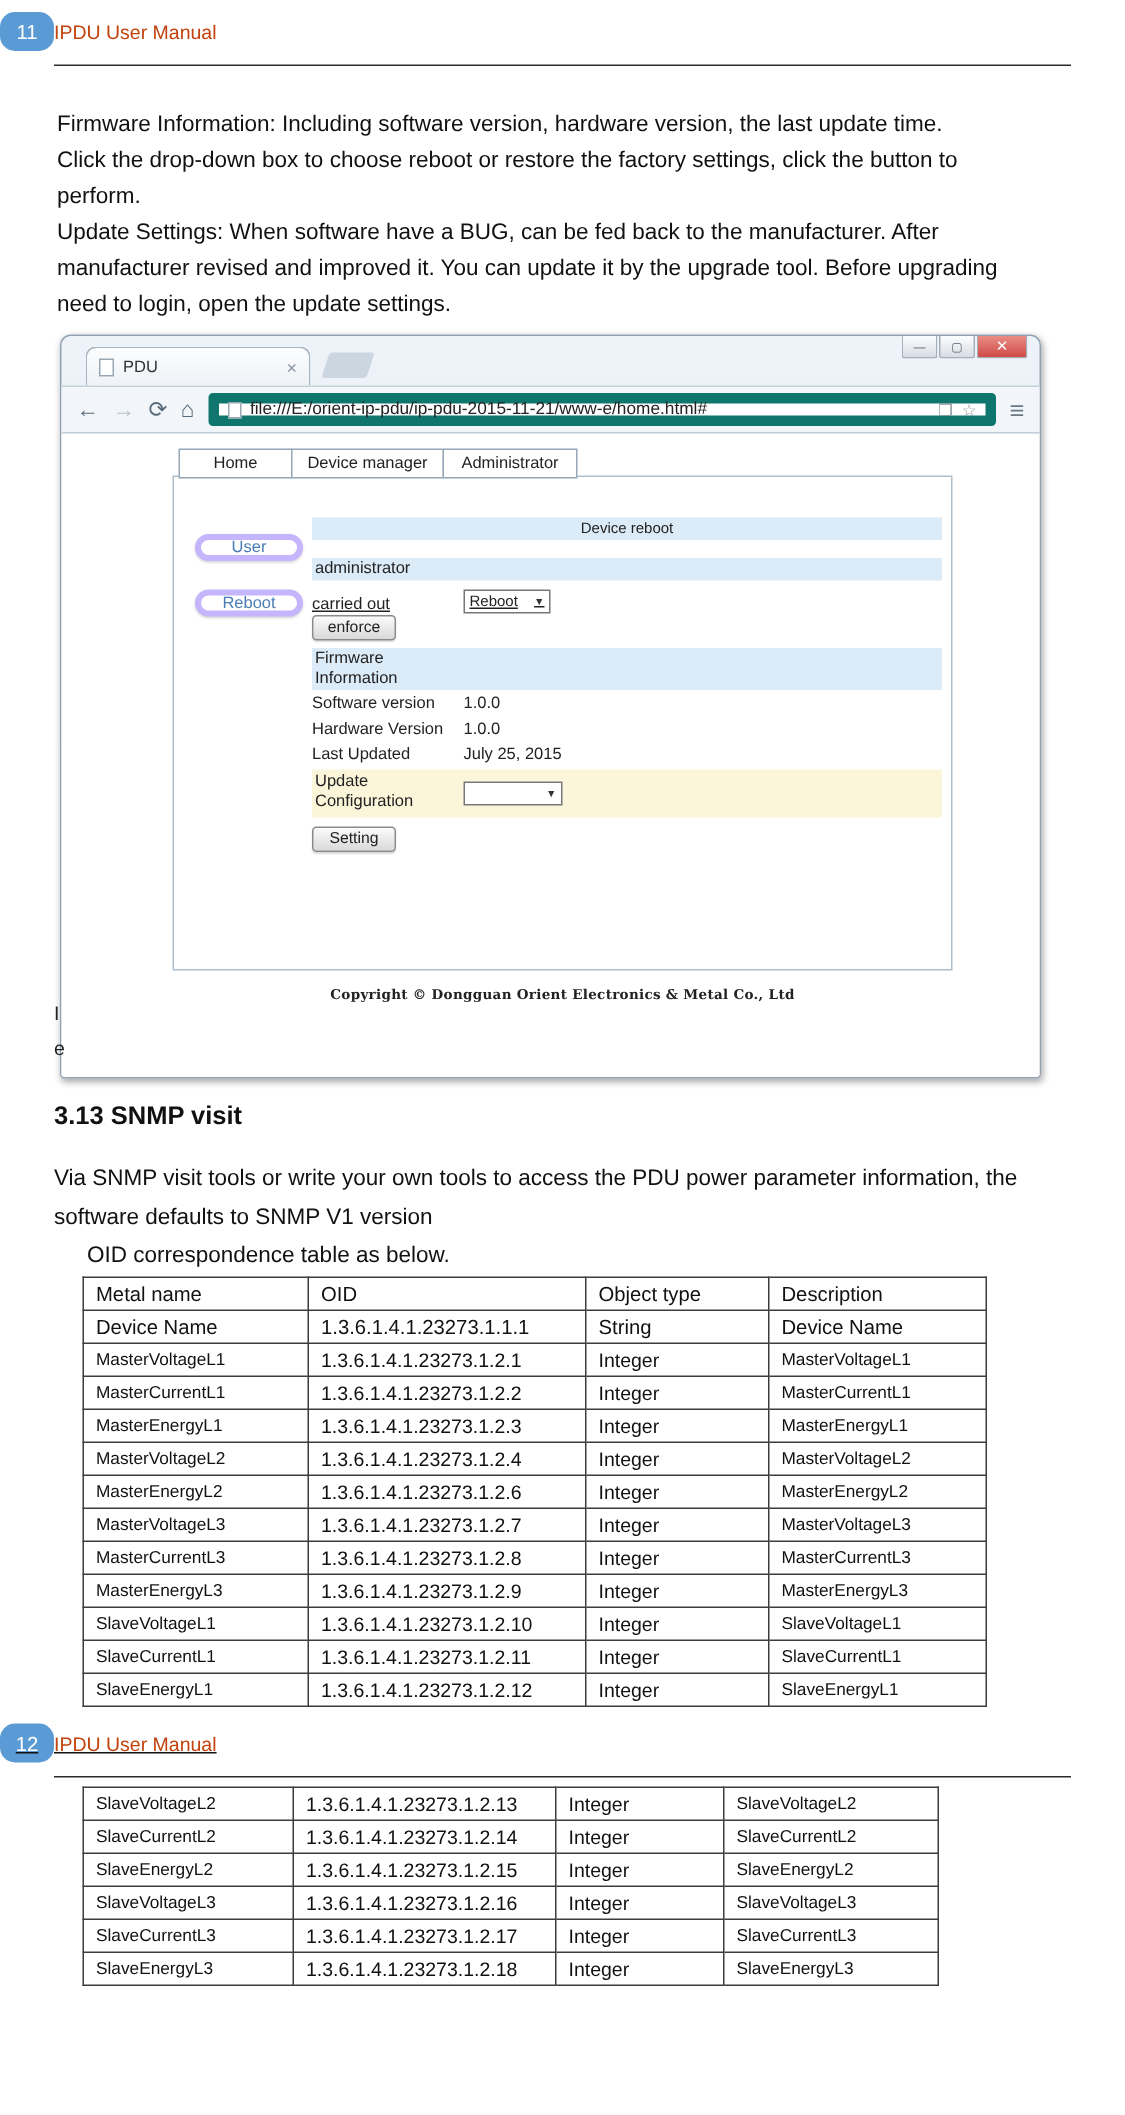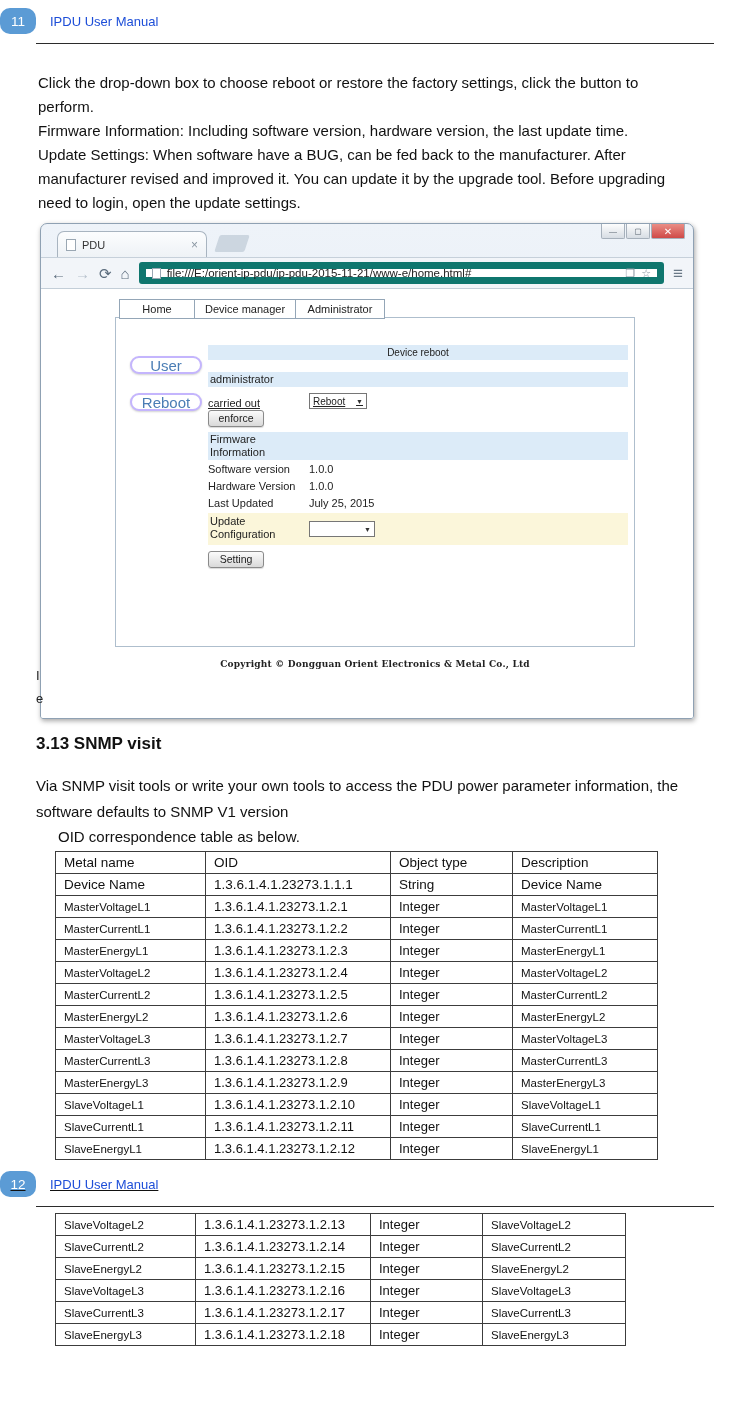--- a/index.html
+++ b/index.html
@@ -9,21 +9,21 @@
     background:#ffffff; color:#111;
     font-family:"Liberation Sans", sans-serif;
   }
 
   
   .doc-header { display:flex; align-items:center; height:26px; margin-top:8px; }
   .page-badge {
     min-width:36px; height:26px; background:#5b9bd5; color:#fff;
     display:flex; align-items:center; justify-content:center; font-size:13.5px;border-radius:10px;
   }
-  .doc-header .title { margin-left:14px; font-size:13px; color:#1d4ed8; }
+  .doc-header .title { font-size:13px; color:#c2410c; }
   .rule { border-top:1.5px solid #2b2b2b; margin:9px 36px 0 36px; height:0; }
 
   
   .intro { margin:27px 40px 0 38px; max-width:660px; font-size:15px; line-height:24px; }
   .intro p { margin:0; }
 
   
   .browser {
     margin:8px 0 0 40px; width:654px; height:496px; position:relative;
     border:1px solid #8fa1b3; border-radius:7px 7px 3px 3px;
@@ -72,22 +72,22 @@
   .nav-tab {
     border:1px solid #94a6b7; background:#fff; font-size:11px; color:#222;
     height:20px; line-height:18px; text-align:center; margin-left:-1px;
   }
   .t-home { width:76px; margin-left:0; }
   .t-dev { width:102px; }
   .t-admin { width:90px; }
   .app-box { position:absolute; top:28px; left:74px; width:520px; height:330px; border:1px solid #aebecd; background:#fff; }
   .sidebar { position:absolute; left:8px; top:38px; width:84px; display:flex; flex-direction:column; gap:19px; align-items:center; }
   .sidebar-btn {
-    width:72px; height:18px; border:2px solid #c4b5fd; border-radius:9px; background:#fff;
-    color:#4a7db5; font-size:15px; display:flex; align-items:center; justify-content:center;
+    width:72px; height:18px; border:4px solid #c4b5fd; border-radius:9px; background:#fff;
+    color:#4a7db5; font-size:11px; display:flex; align-items:center; justify-content:center;
     box-shadow:0 1px 2px rgba(0,0,0,0.18);
   }
   .panel { position:absolute; left:92px; top:27px; width:420px; font-size:11px; color:#222; }
   .title-bar { height:15px; background:#dcebf8; text-align:center; font-size:10px; line-height:15px; }
   .band { background:#dcebf8; }
   .row-admin { margin-top:12px; height:15px; line-height:15px; padding-left:2px; }
   .row-carried { height:22px; display:flex; align-items:flex-end;text-decoration:underline; }
   .lbl { width:101px; flex:none; }
   .mini-select {
     width:58px; height:16px; border:1px solid #767676; background:#fff; font-size:10px;
@@ -136,22 +136,22 @@
 </head>
 <body>
 
 <header class="doc-header">
   <div class="page-badge">11</div>
   <div class="title">IPDU User Manual</div>
 </header>
 <div class="rule"></div>
 
 <div class="intro">
+  <p>Firmware Information: Including software version, hardware version, the last update time.</p>
   <p>Click the drop-down box to choose reboot or restore the factory settings, click the button to perform.</p>
-  <p>Firmware Information: Including software version, hardware version, the last update time.</p>
   <p>Update Settings: When software have a BUG, can be fed back to the manufacturer. After manufacturer revised and improved it. You can update it by the upgrade tool. Before upgrading need to login, open the update settings.</p>
 </div>
 
 <div class="browser">
   <div class="win-controls">
     <div class="win-btn">—</div>
     <div class="win-btn">▢</div>
     <div class="win-btn close">✕</div>
   </div>
 
@@ -286,26 +286,20 @@
         <td>Integer</td>
         <td>MasterEnergyL1</td>
       </tr>
       <tr>
         <td>MasterVoltageL2</td>
         <td>1.3.6.1.4.1.23273.1.2.4</td>
         <td>Integer</td>
         <td>MasterVoltageL2</td>
       </tr>
       <tr>
-        <td>MasterCurrentL2</td>
-        <td>1.3.6.1.4.1.23273.1.2.5</td>
-        <td>Integer</td>
-        <td>MasterCurrentL2</td>
-      </tr>
-      <tr>
         <td>MasterEnergyL2</td>
         <td>1.3.6.1.4.1.23273.1.2.6</td>
         <td>Integer</td>
         <td>MasterEnergyL2</td>
       </tr>
       <tr>
         <td>MasterVoltageL3</td>
         <td>1.3.6.1.4.1.23273.1.2.7</td>
         <td>Integer</td>
         <td>MasterVoltageL3</td>

